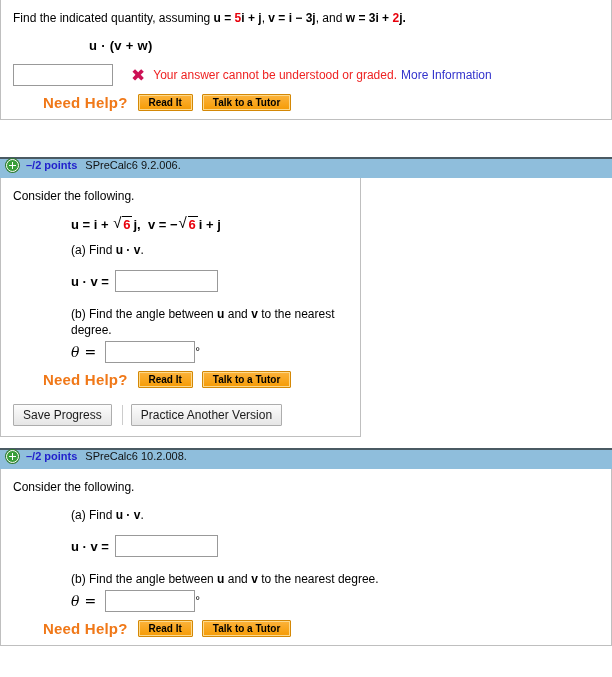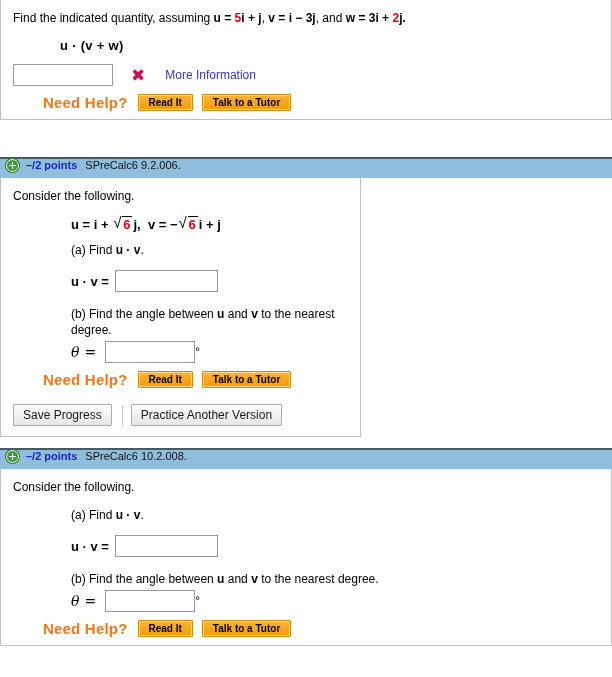--- a/index.html
+++ b/index.html
@@ -59,21 +59,21 @@
   .points {
     color: #2222cc;
     font-weight: bold;
     font-size: 11px;
     margin-right: 8px;
   }
   .qid { color: #111; font-size: 11px; }
 
   
   .line { margin: 0 0 6px 0; line-height: 16px; }
-  .indent2 { margin-left: 47px; }
+  .indent2 { margin-left: 76px; }
   .b { font-weight: bold; }
   .red { color: #e8000b; }
   .eq { font-weight: bold; font-size: 13px; letter-spacing: .3px; }
   .mathline { margin: 0 0 8px 0; margin-left: 58px; font-size: 13px; }
 
   
   .radical {
     display: inline-block;
     position: relative;
     padding-left: 9px;
@@ -189,21 +189,22 @@
 
     <div class="line">
       <span>Find the indicated quantity, assuming </span><span class="b">u</span><span class="b"> = </span><span class="b red">5</span><span class="b">i + j</span>, <span class="b">v</span><span class="b"> = i − 3j</span><span>, and </span><span class="b">w</span><span class="b"> = 3</span><span class="b">i + </span><span class="b red">2</span><span class="b">j.</span>
     </div>
 
     <div class="line indent2 eq" style="margin-top:12px;margin-bottom:10px;">u · (v + w)</div>
 
     <div class="errrow">
       <input class="ansbox" type="text" value="" style="">
       <span class="xmark">✖</span>
-      <span class="errlink" style="margin-left:12px;">More Information</span>
+      <span class="errtext">Your answer cannot be understood or graded.</span>
+      <span class="errlink" style="margin-left:4px;">More Information</span>
     </div>
 
     <div class="helprow">
       <span class="helplabel">Need Help?</span>
       <button class="helpbtn">Read It</button>
       <button class="helpbtn">Talk to a Tutor</button>
     </div>
 
   </div>
 </div>

